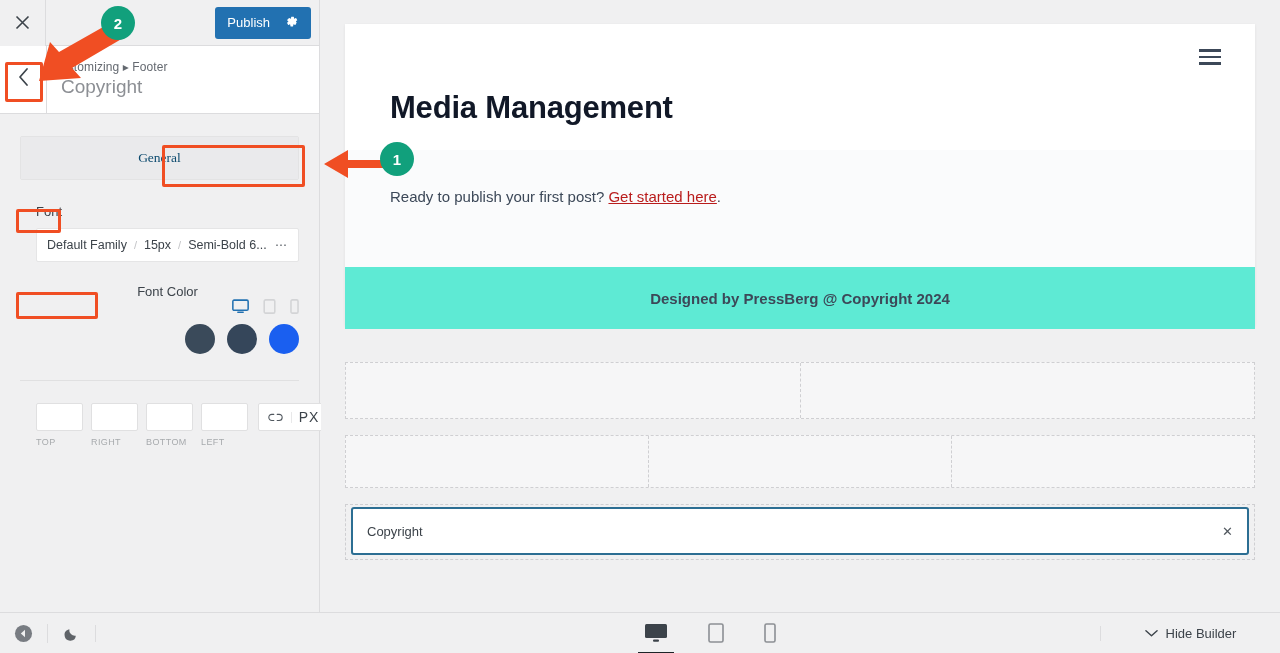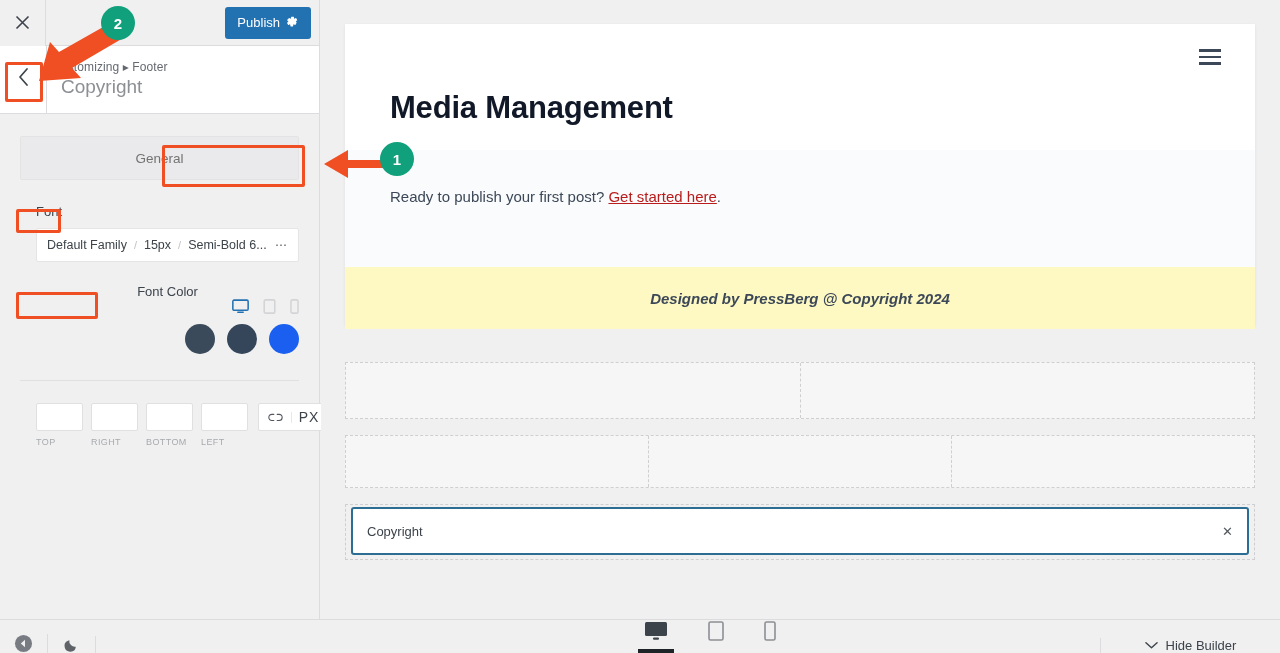--- a/index.html
+++ b/index.html
@@ -39,21 +39,21 @@
   .publish-btn {
     display: flex; align-items: center;
     background: #2271b1;
     color: #fff;
     height: 32px;
     border-radius: 3px;
     margin-right: 8px;
     padding: 0 12px;
     font-size: 13px;
     cursor: pointer;
-    gap: 4px;
+    gap: 14px;
   }
   .publish-gear { font-size: 14px; line-height: 1; }
 
   .panel-header {
     position: relative;
     height: 68px;
     background: #fff;
     border-bottom: 1px solid #dcdcde;
     display: flex; align-items: stretch;
   }
@@ -85,23 +85,24 @@
     height: 44px;
     margin: 22px 20px 0 20px;
     border: 1px solid #e3e3e4;
     border-radius: 2px;
     overflow: hidden;
     background: #fff;
   }
   .tab {
     flex: 1;
     display: flex; align-items: center; justify-content: center;
-    font-size: 13.5px; color: #737373;
+    font-size: 13.5px; color: #0c4a6e;
     cursor: pointer;
     background: #eaeaec;
+    font-family: Liberation Serif, serif;
   }
   .tab.active { background: #fff; }
 
   .section { padding: 0 20px; margin-left: 16px; }
   .field { margin-top: 22px; }
   .field-label {
     font-size: 13px; color: #3c434a;
     margin-bottom: 9px;
     display: inline-block;
   }
@@ -179,24 +180,24 @@
   .unit-txt {
     width: 34px; text-align: center;
     font-size: 14px; color: #3c434a;
     letter-spacing: 1px;
     cursor: pointer;
   }
 
   
   .bottombar {
     position: absolute; left: 0; bottom: 0;
-    width: 1280px; height: 34px;
+    width: 1280px; height: 41px;
     background: #f0f0f1;
     border-top: 1px solid #dcdcde;
-    display: flex; align-items: flex-end;
+    display: flex; align-items: center;
   }
   .bb-cell {
     width: 48px;
     display: flex; align-items: center; justify-content: center;
     border-right: 1px solid #dcdcde;
     cursor: pointer;
   }
   .bb-left-rest { width: 224px; border-right: 1px solid #dcdcde; }
   .bb-center {
     flex: 1;
@@ -252,24 +253,24 @@
   }
   .site-body {
     margin-top: 24px;
     background: #fafbfc;
     height: 117px;
     padding: 38px 0 0 45px;
   }
   .site-body p { font-size: 15px; color: #3c4858; }
   .site-body a { color: #b91c1c; }
   .site-footer {
-    background: #fef9c3;
+    background: #5eead4;
     height: 62px;
     display: flex; align-items: center; justify-content: center;
-    font-size: 15px; font-weight: 700; color: #3c4858; font-style: italic;
+    font-size: 15px; font-weight: 700; color: #3c4858;
   }
 
   
   .builder {
     position: absolute; left: 24px; top: 362px;
     width: 910px;
   }
   .brow {
     border: 1px dashed #cfcfd2;
     display: flex;

